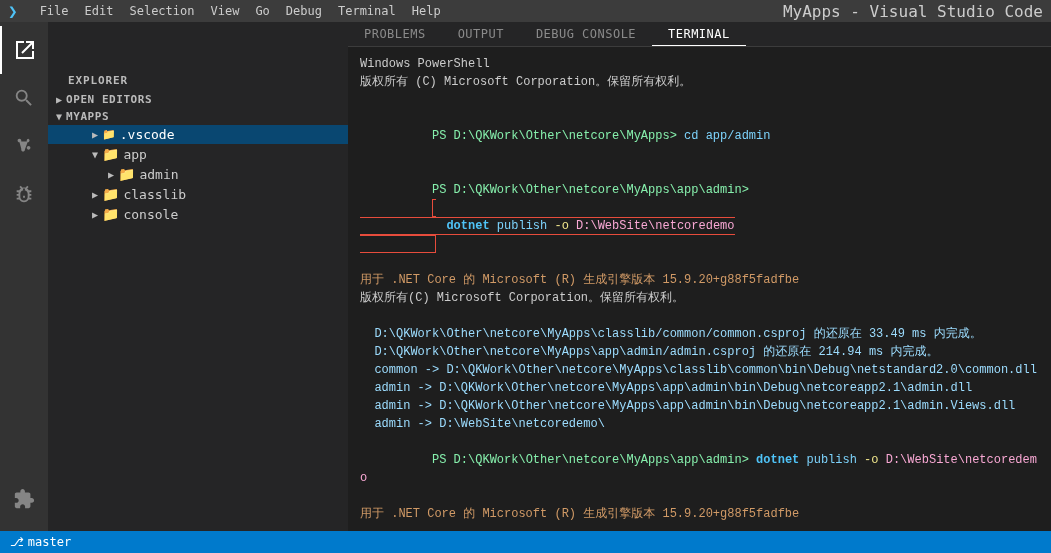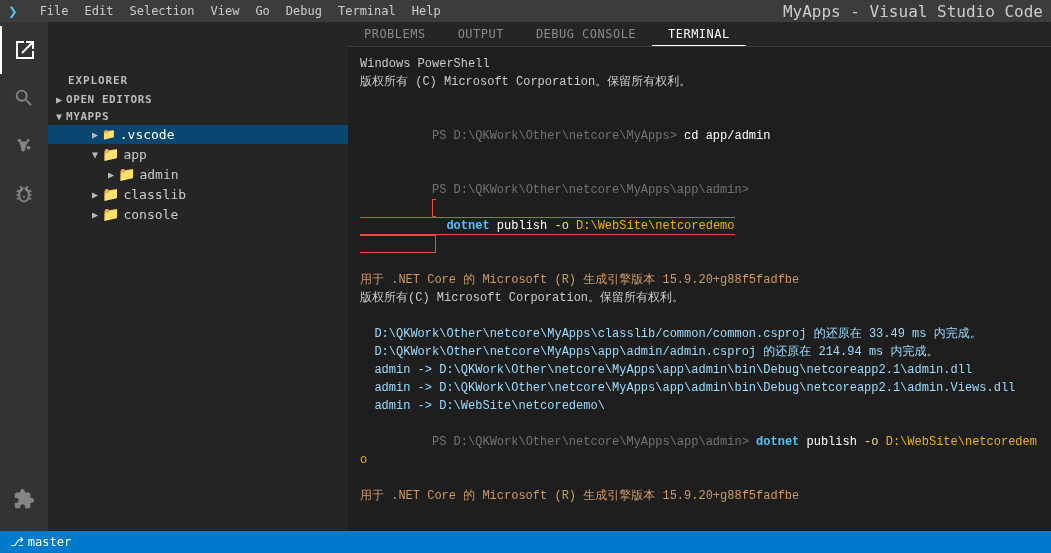--- a/index.html
+++ b/index.html
@@ -190,27 +190,27 @@
       word-break: break-all;
     }
     .cmd-highlight {
       color: #4fc3f7;
       font-weight: 600;
     }
     .param-highlight {
       color: #f0e68c;
     }
     .path-highlight {
-      color: #eab308;
+      color: #f9a8d4;
     }
     .prompt {
-      color: #737373;
+      color: #86efac;
     }
     .cmd-text {
-      color: #ffffff;
+      color: #7dd3fc;
     }
     .output-text {
       color: #9cdcfe;
       margin-top: 16px;
     }
     .version-text {
       color: #d19a66;
     }
 
     
@@ -338,20 +338,21 @@
           <span class="prompt">PS D:\QKWork\Other\netcore\MyApps\app\admin&gt;</span>
           <span style="border: 1.5px solid #e74c3c; padding: 1px 3px; display:inline;">
             <span class="cmd-highlight">dotnet</span><span class="cmd-text"> publish </span><span class="param-highlight">-o</span><span class="cmd-text"> </span><span class="path-highlight">D:\WebSite\netcoredemo</span>
           </span>
         </div>
         <div class="terminal-line"><span class="version-text">用于 .NET Core 的 Microsoft (R) 生成引擎版本 15.9.20+g88f5fadfbe</span></div>
         <div class="terminal-line">版权所有(C) Microsoft Corporation。保留所有权利。</div>
         <div class="terminal-line">&nbsp;</div>
         <div class="terminal-line"><span class="output-text">  D:\QKWork\Other\netcore\MyApps\classlib/common/common.csproj 的还原在 33.49 ms 内完成。</span></div>
         <div class="terminal-line"><span class="output-text">  D:\QKWork\Other\netcore\MyApps\app\admin/admin.csproj 的还原在 214.94 ms 内完成。</span></div>
+        <div class="terminal-line"><span class="output-text">  common -&gt; D:\QKWork\Other\netcore\MyApps\classlib\common\bin\Debug\netstandard2.0\common.dll</span></div>
         <div class="terminal-line"><span class="output-text">  admin -&gt; D:\QKWork\Other\netcore\MyApps\app\admin\bin\Debug\netcoreapp2.1\admin.dll</span></div>
         <div class="terminal-line"><span class="output-text">  admin -&gt; D:\QKWork\Other\netcore\MyApps\app\admin\bin\Debug\netcoreapp2.1\admin.Views.dll</span></div>
         <div class="terminal-line"><span class="output-text">  admin -&gt; D:\WebSite\netcoredemo\</span></div>
         <div class="terminal-line">
           <span class="prompt">PS D:\QKWork\Other\netcore\MyApps\app\admin&gt;</span><span class="cmd-highlight"> dotnet</span><span class="cmd-text"> publish </span><span class="param-highlight">-o</span><span class="path-highlight"> D:\WebSite\netcoredemo</span>
         </div>
         <div class="terminal-line"><span class="version-text">用于 .NET Core 的 Microsoft (R) 生成引擎版本 15.9.20+g88f5fadfbe</span></div>
 
       </div>
     </div>

